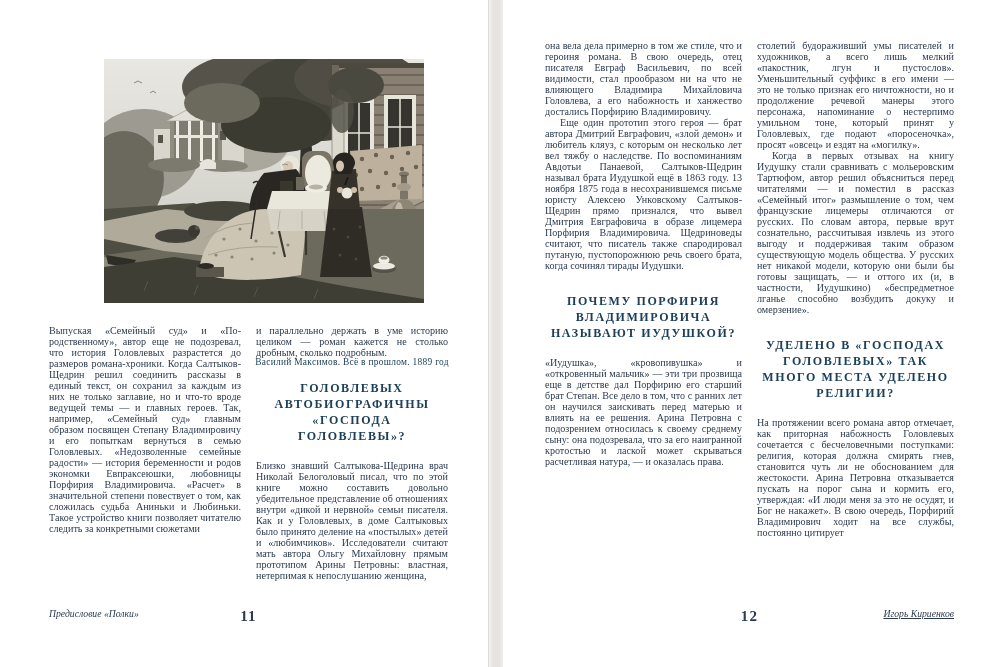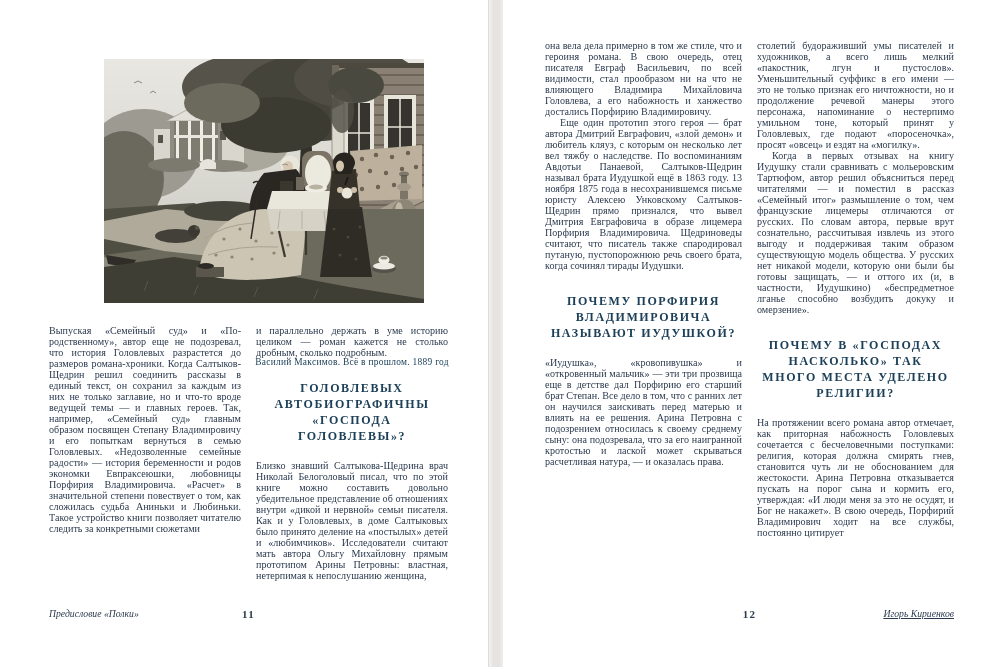--- a/index.html
+++ b/index.html
@@ -40,21 +40,21 @@
     letter-spacing:1.6px; color:var(--accent,#1d4058);
   }
   .pagefoot { position:absolute; top:608px; font-size:9.7px; height:16px; }
   .pagefoot-left  { left:49px; width:399px; }
   .pagefoot-right { left:42px; width:409px; }
   .foot-label { position:absolute; top:0; font-style:italic; color:var(--text,#2b3a4e); }
   .foot-label.at-left  { left:0; }
   .foot-label.at-right { right:0;text-decoration:underline; }
   .folio {
     position:absolute; top:0; left:50%; transform:translateX(-50%);
-    font-weight:bold; letter-spacing:1.2px; font-size:11px; color:var(--text,#2b3a4e);
+    font-weight:bold; letter-spacing:1.2px; font-size:15px; color:var(--text,#2b3a4e);
   }
 </style>
 </head>
 <body>
 
 <div class="stage">
 
   <div class="page page-left">
     <figure class="painting">
       <svg viewBox="0 0 320 244" xmlns="http://www.w3.org/2000/svg">
@@ -265,21 +265,21 @@
     <div class="cols cols-right">
       <div class="col">
           <p class="para">она вела дела примерно в том же стиле, что и героиня романа. В свою очередь, отец писателя Евграф Васильевич, по всей видимости, стал прообразом ни на что не влияющего Владимира Михайловича Головлева, а его набожность и ханжество достались Порфирию Владимировичу.</p>
           <p class="para indent">Еще один прототип этого героя — брат автора Дмитрий Евграфович, «злой демон» и любитель кляуз, с которым он несколько лет вел тяжбу о наследстве. По воспоминаниям Авдотьи Панаевой, Салтыков-Щедрин называл брата Иудушкой ещё в 1863 году. 13 ноября 1875 года в несохранившемся письме юристу Алексею Унковскому Салтыков-Щедрин прямо признался, что вывел Дмитрия Евграфовича в образе лицемера Порфирия Владимировича. Щедриноведы считают, что писатель также спародировал путаную, пустопорожнюю речь своего брата, когда сочинял тирады Иудушки.</p>
           <h3 class="heading">ПОЧЕМУ ПОРФИРИЯ ВЛАДИМИРОВИЧА НАЗЫВАЮТ ИУДУШКОЙ?</h3>
           <p class="para">«Иудушка», «кровопивушка» и «откровенный мальчик» — эти три прозвища еще в детстве дал Порфирию его старший брат Степан. Все дело в том, что с ранних лет он научился заискивать перед матерью и влиять на ее решения. Арина Петровна с подозрением относилась к своему среднему сыну: она подозревала, что за его наигранной кротостью и лаской может скрываться расчетливая натура, — и оказалась права.</p>
         </div>
       <div class="col">
           <p class="para">столетий будораживший умы писателей и художников, а всего лишь мелкий «пакостник, лгун и пустослов». Уменьшительный суффикс в его имени — это не только признак его ничтожности, но и продолжение речевой манеры этого персонажа, напоминание о нестерпимо умильном тоне, который принят у Головлевых, где подают «поросеночка», просят «овсец» и ездят на «могилку».</p>
           <p class="para indent">Когда в первых отзывах на книгу Иудушку стали сравнивать с мольеровским Тартюфом, автор решил объясниться перед читателями — и поместил в рассказ «Семейный итог» размышление о том, чем французские лицемеры отличаются от русских. По словам автора, первые врут сознательно, рассчитывая извлечь из этого выгоду и поддерживая таким образом существующую модель общества. У русских нет никакой модели, которую они были бы готовы защищать, — и оттого их (и, в частности, Иудушкино) «беспредметное лганье способно возбудить докуку и омерзение».</p>
-          <h3 class="heading">ПОЧЕМУ В «ГОСПОДАХ НАСКОЛЬКО» ТАК МНОГО МЕСТА УДЕЛЕНО РЕЛИГИИ?</h3>
+          <h3 class="heading">УДЕЛЕНО В «ГОСПОДАХ ГОЛОВЛЕВЫХ» ТАК МНОГО МЕСТА УДЕЛЕНО РЕЛИГИИ?</h3>
           <p class="para">На протяжении всего романа автор отмечает, как приторная набожность Головлевых сочетается с бесчеловечными поступками: религия, которая должна смирять гнев, становится чуть ли не обоснованием для жестокости. Арина Петровна отказывается пускать на порог сына и кормить его, утверждая: «И люди меня за это не осудят, и Бог не накажет». В свою очередь, Порфирий Владимирович ходит на все службы, постоянно цитирует</p>
         </div>
     </div>
 
     <div class="pagefoot pagefoot-right">
       <span class="folio">12</span>
       <span class="foot-label at-right">Игорь Кириенков</span>
     </div>
   </div>
 

